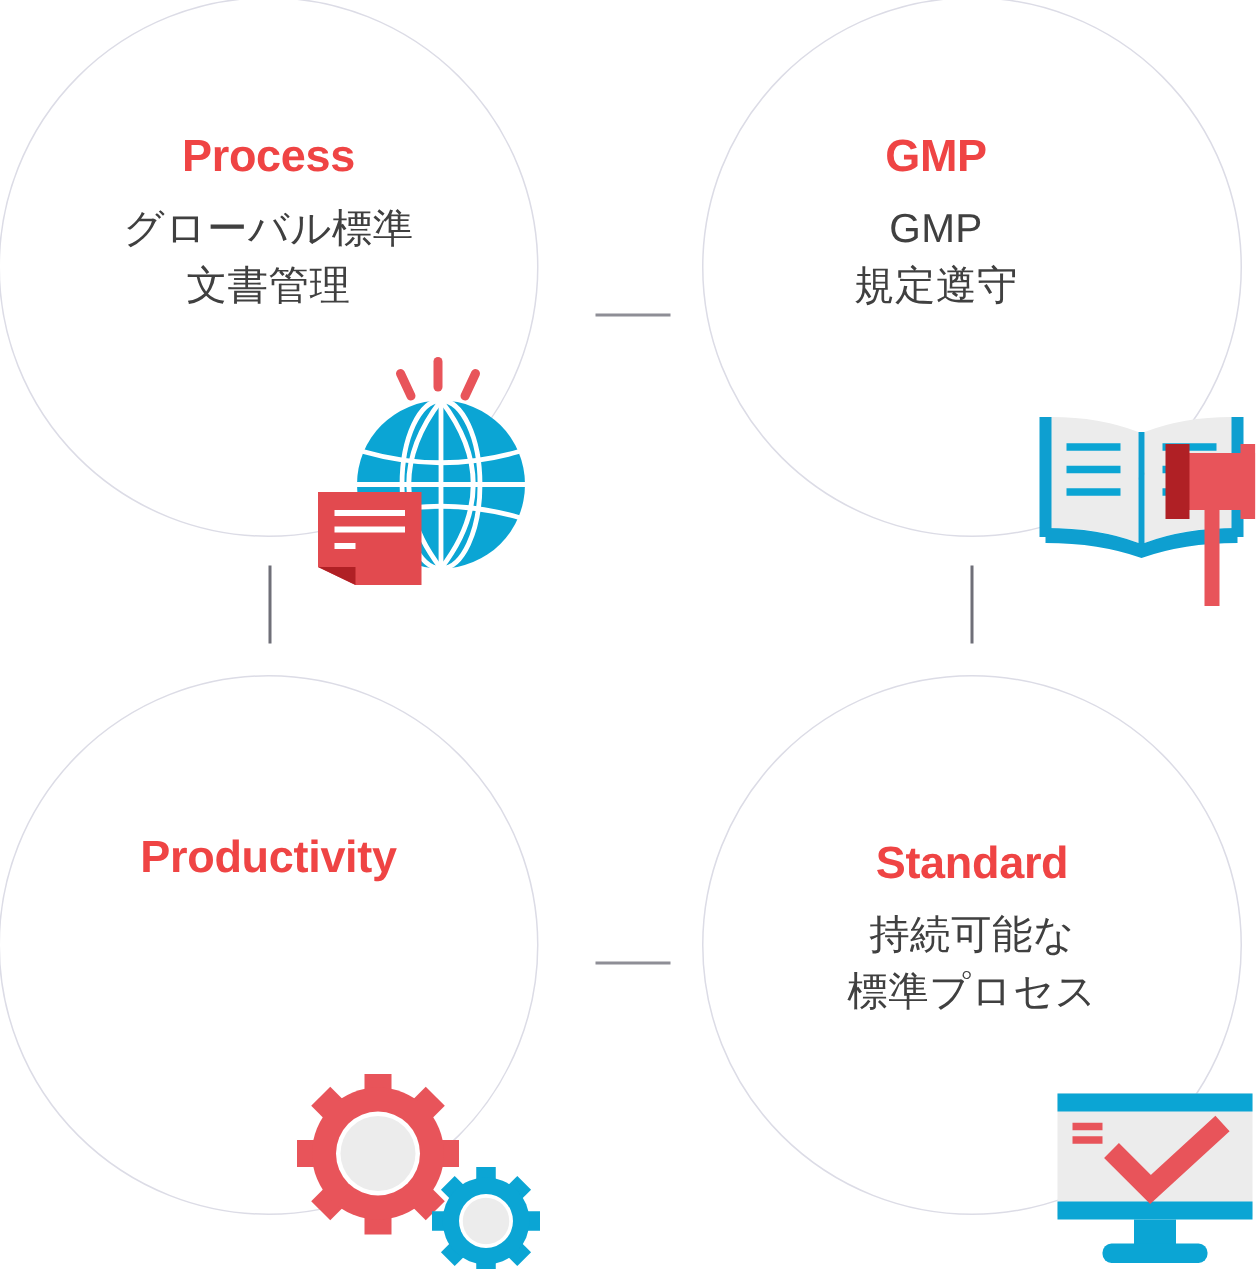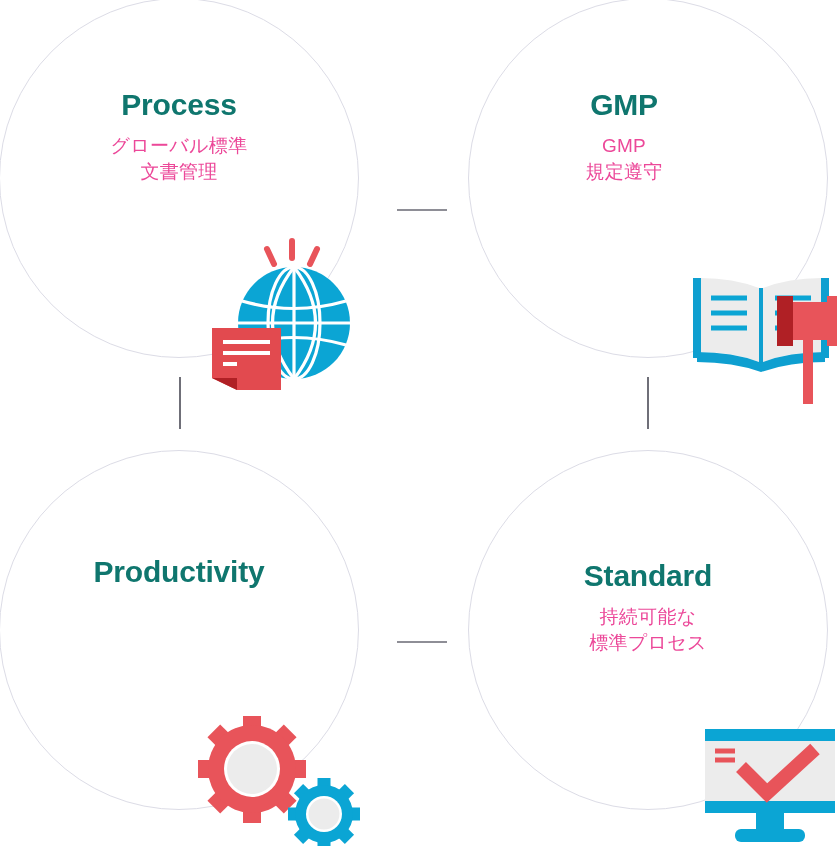--- a/index.html
+++ b/index.html
@@ -42,30 +42,30 @@
     pointer-events: none;
   }
   .t-tl { left: -1px;  top: 88px; }
   .t-tr { left: 444px; top: 88px; }
   .t-bl { left: -1px;  top: 555px; }
   .t-br { left: 468px; top: 536px; margin-top: 23px; }
 
   .node-title {
     font-size: 30px;
     font-weight: bold;
-    color: #0f766e;
+    color: #ef4444;
     letter-spacing: -0.2px;
     line-height: 1.15;
     margin: 0 0 10px 0;
     white-space: nowrap;
   }
   .node-sub {
-    font-size: 19px;
+    font-size: 27px;
     font-weight: normal;
-    color: #ec4899;
+    color: #404040;
     line-height: 1.42;
     margin: 0;
     letter-spacing: 0.3px;
   }
   .node-sub .line { display: block; white-space: nowrap; }
 
   
   .conn-h {
     position: absolute;
     height: 2px;

